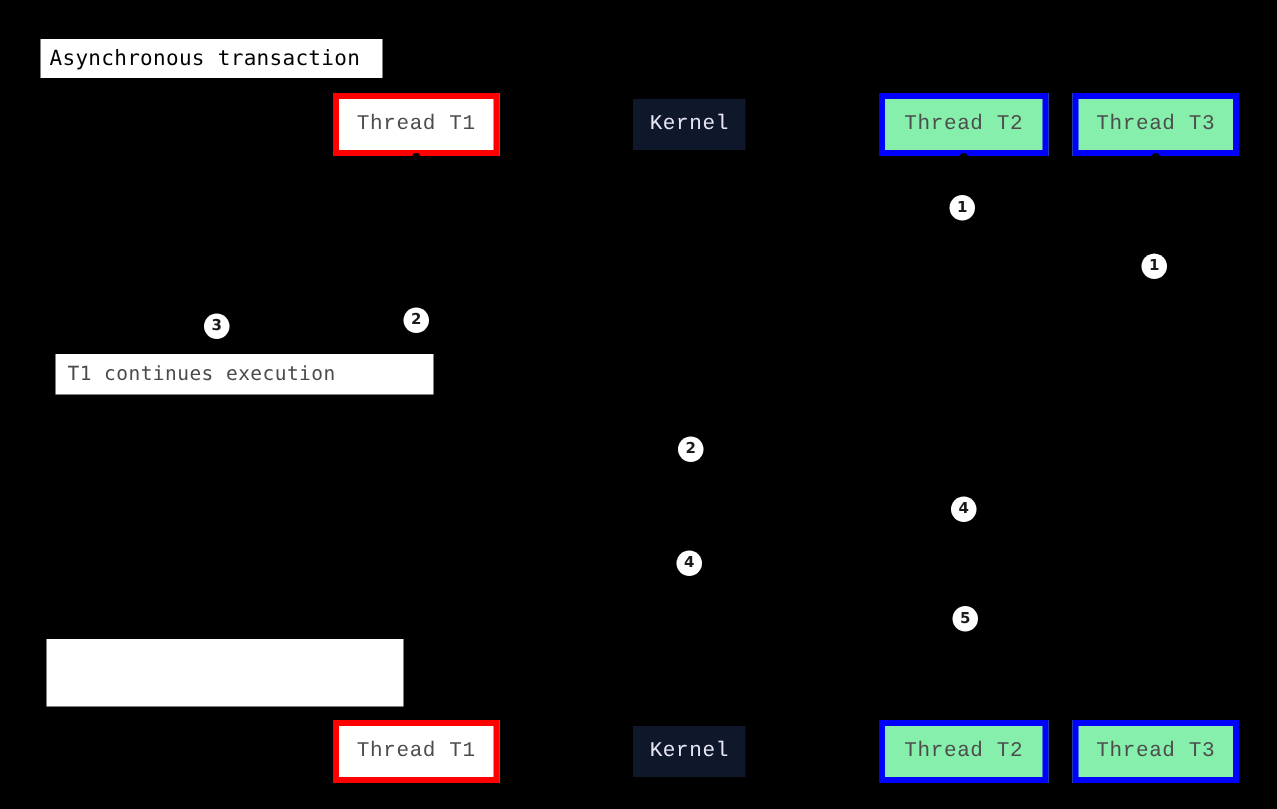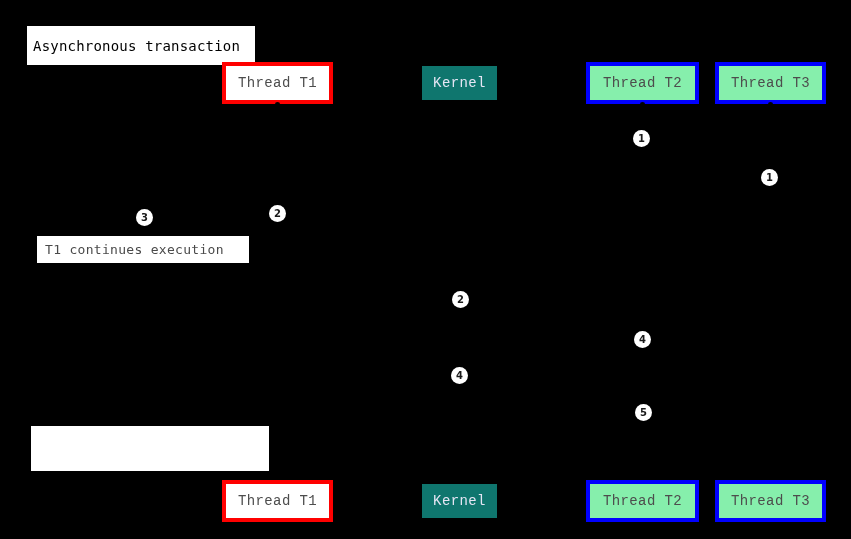--- a/index.html
+++ b/index.html
@@ -26,21 +26,21 @@
     justify-content: center;
     white-space: pre;
     line-height: 1;
   }
 
   
   .title-box {
     left: 27px;
     top: 26px;
     width: 228px;
-    height: 39px;
+    height: 26px;
     background: #ffffff;
     color: #000000;
     font-size: 14px;
     letter-spacing: 0.2px;
     justify-content: flex-start;
     padding-left: 6px;
   }
 
   
   .participant {
@@ -52,21 +52,21 @@
     background: #ffffff;
     color: #4d4d4d;
     border: 4px solid #ff0000;
   }
   .participant.blue-outline {
     background: #86efac;
     color: #4d4d4d;
     border: 4px solid #0000ff;
   }
   .participant.blue-fill {
-    background: #0f766e;
+    background: #0f172a;
     color: #e6e6f5;
     border: none;
   }
 
   
   .p-t1-top    { left: 222px; top: 62px;  width: 111px; height: 42px; }
   .p-kernel-top{ left: 422px; top: 66px;  width: 75px;  height: 34px; }
   .p-t2-top    { left: 586px; top: 62px;  width: 113px; height: 42px; }
   .p-t3-top    { left: 715px; top: 62px;  width: 111px; height: 42px; }
 
@@ -78,21 +78,21 @@
 
   
   .note-box {
     background: #ffffff;
     color: #4a4a4a;
     font-size: 13px;
     letter-spacing: 0.3px;
     justify-content: flex-start;
     padding-left: 8px;
   }
-  .n-continues { left: 37px;  top: 236px; width: 212px; height: 27px; }
+  .n-continues { left: 37px;  top: 236px; width: 252px; height: 27px; }
   .n-blank     { left: 31px;  top: 426px; width: 238px; height: 45px; }
 
   
   .marker {
     position: absolute;
     width: 17px;
     height: 17px;
     border-radius: 50%;
     background: #ffffff;
     color: #1a1a1a;

